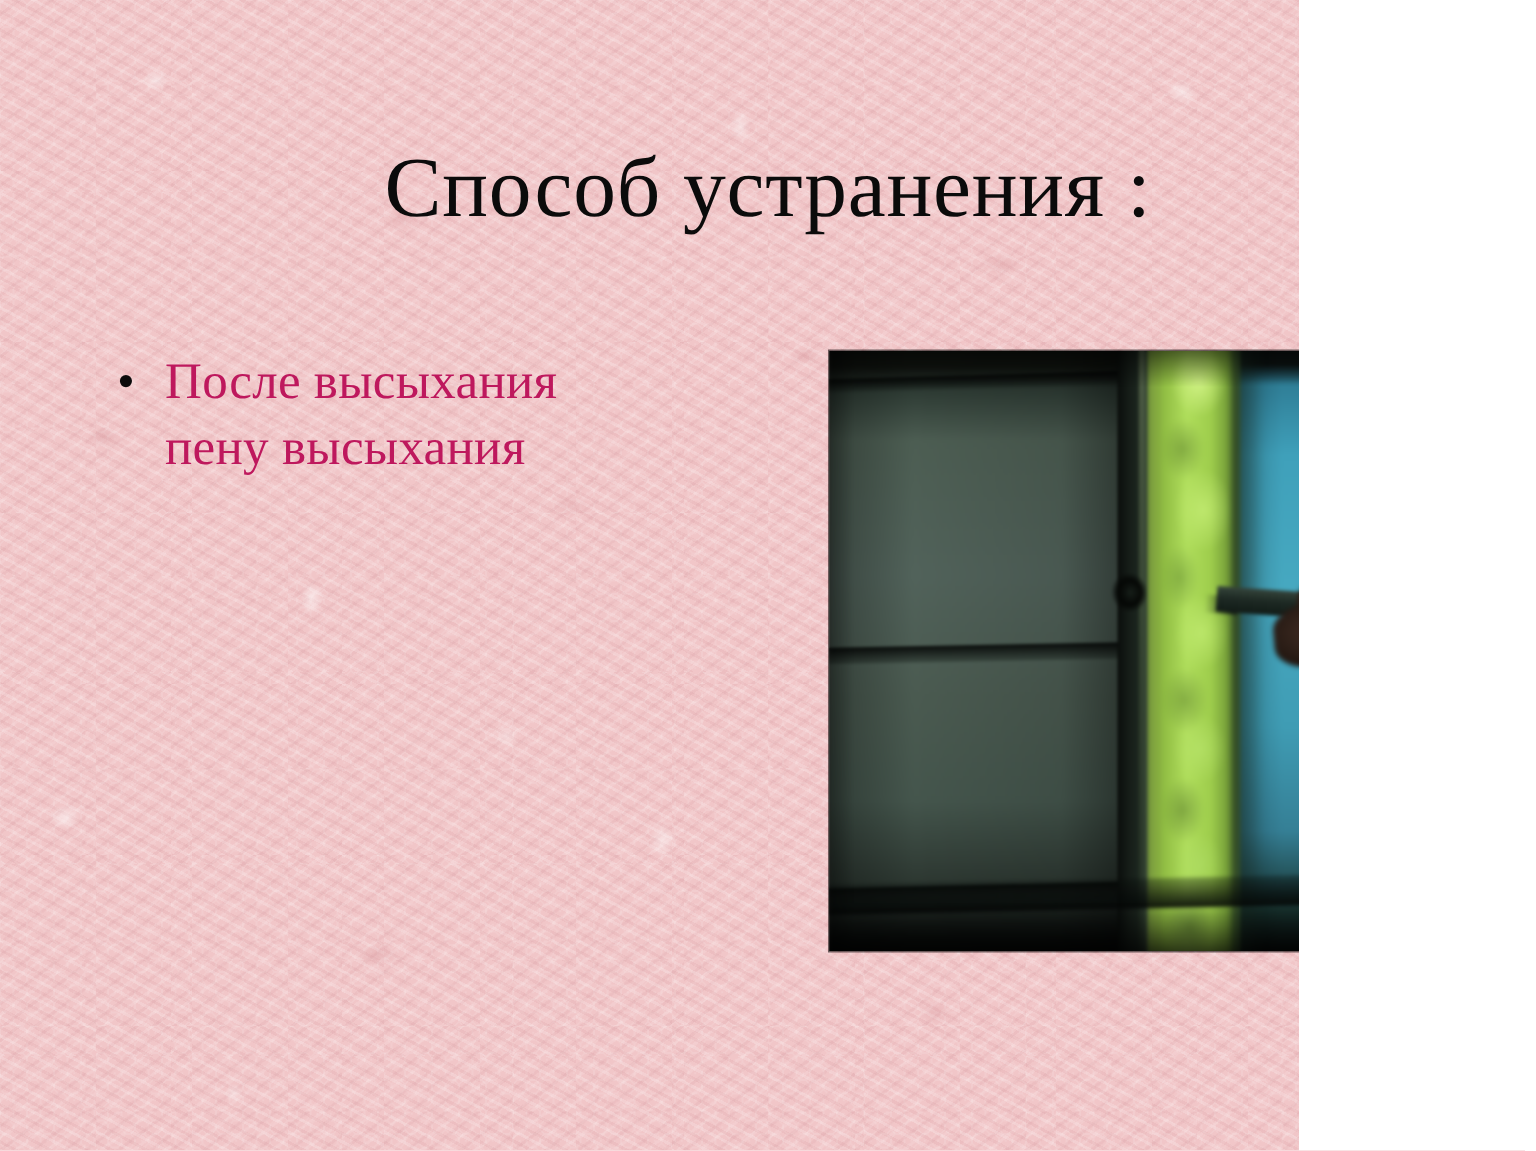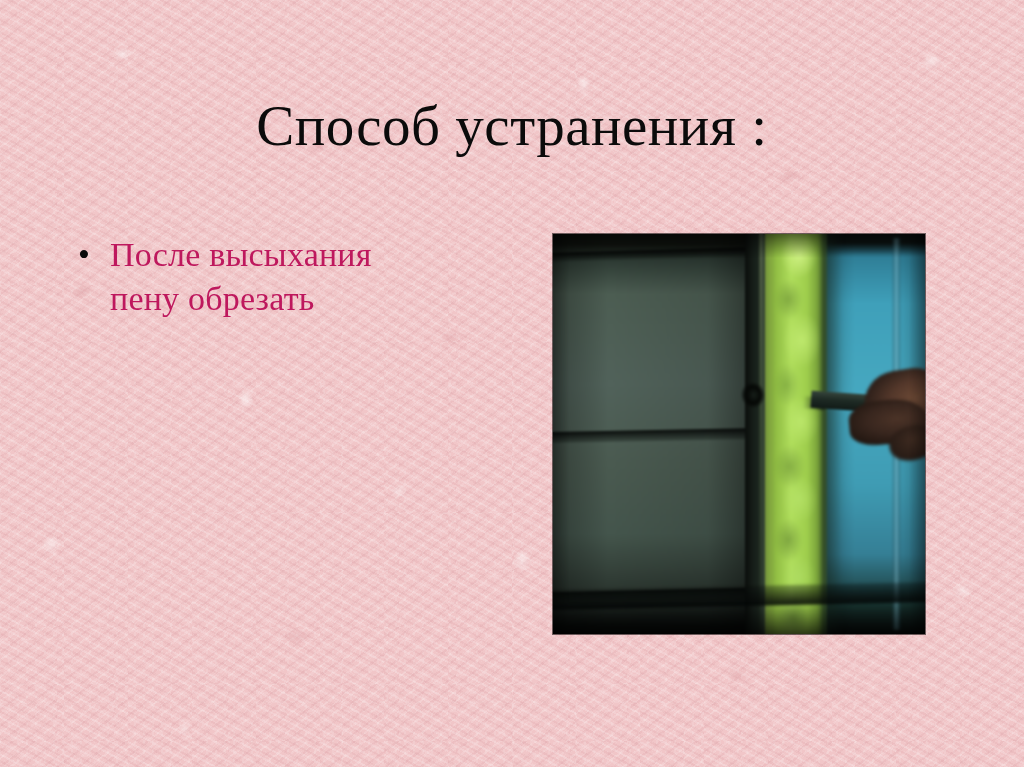--- a/index.html
+++ b/index.html
@@ -10,21 +10,21 @@
   body {
     width: 1024px;
     height: 767px;
     overflow: hidden;
     font-family: "Liberation Serif", "DejaVu Serif", serif;
   }
 
   
   .slide {
     position: relative;
-    width: 1024px;
+    width: 866px;
     height: 767px;
     background-color: #f2c7c9;
     overflow: hidden;
   }
 
   
   .slide-texture {
     position: absolute;
     inset: 0;
     pointer-events: none;
@@ -300,21 +300,21 @@
 
   <div class="slide-texture"></div>
 
   <div class="title">Способ устранения :</div>
 
   <div class="body-block">
     <div class="bullet-row">
       <span class="bullet-marker">•</span>
       <span class="bullet-text">
         <span class="line">После высыхания</span>
-        <span class="line">пену обрезать</span>
+        <span class="line">пену высыхания</span>
       </span>
     </div>
   </div>
 
   <div class="photo">
     <div class="photo-canvas">
       <div class="photo-layer panel-left"></div>
       <div class="photo-layer panel-groove g1"></div>
       <div class="photo-layer panel-groove g2"></div>
       <div class="photo-layer panel-groove g3"></div>

